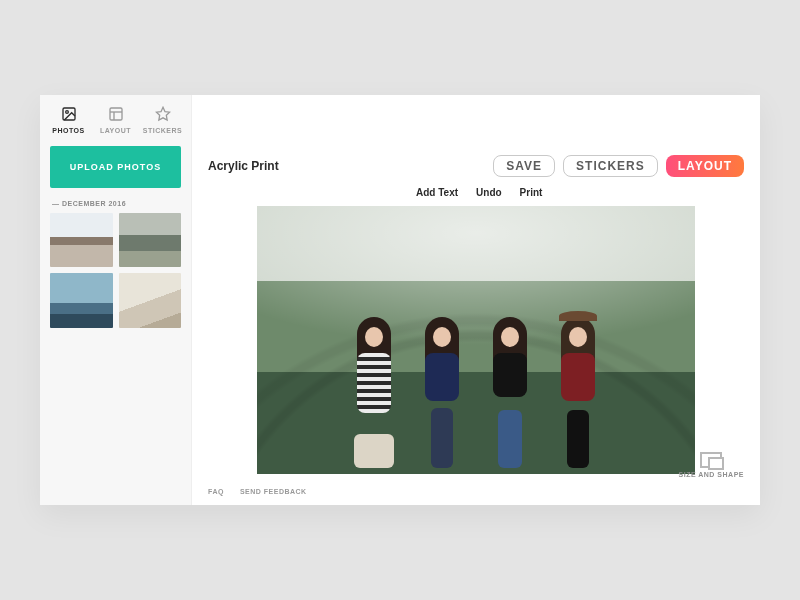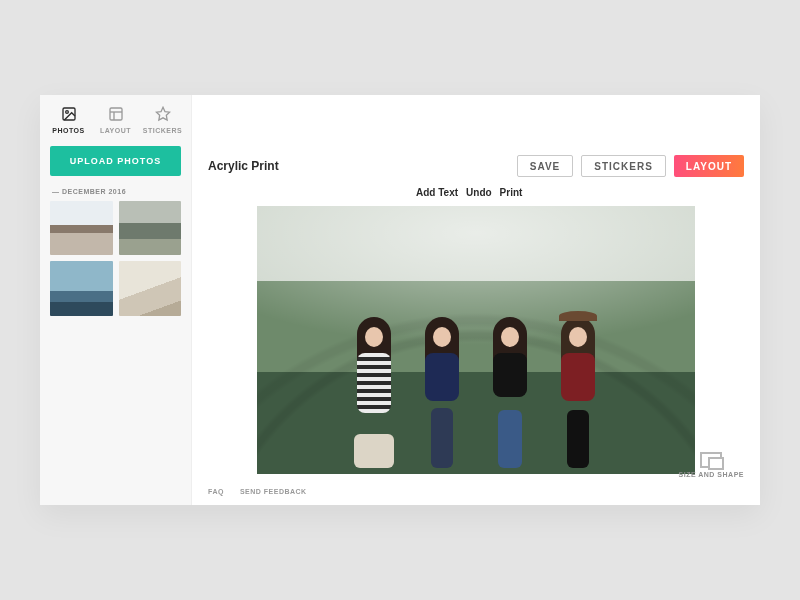--- a/index.html
+++ b/index.html
@@ -25,21 +25,21 @@
     display: flex; padding: 10px 8px 6px; gap: 6px;
   }
   .tab {
     flex: 1; text-align: center; cursor: pointer;
     font-size: 7px; letter-spacing: .5px; color: #9a9a9a; font-weight: 700;
   }
   .tab.active { color: #2b2b2b; }
   .tab .ticon { width: 18px; height: 18px; margin: 0 auto 4px; display:flex;align-items:center;justify-content:center; }
   .tab svg { display:block; }
   .upload {
-    margin: 6px 10px 10px; height: 30px;
+    margin: 6px 10px 10px; height: 42px;
     background: #1dbf9f; color: #fff; border: none; border-radius: 2px;
     font-size: 9px; font-weight: 800; letter-spacing: 1px; cursor: pointer;
   }
   .group-label {
     font-size: 7px; letter-spacing: .5px; color: #8b8b8b; font-weight: 700;
     padding: 2px 12px 6px;
   }
   .thumbs {
     display: grid; grid-template-columns: 1fr 1fr; gap: 6px;
     padding: 0 10px;
@@ -56,30 +56,30 @@
 
   
   .main { flex:1; display:flex; flex-direction:column;margin-top:48px; }
   .topbar {
     display:flex; align-items:center; justify-content:space-between;
     padding: 12px 16px 6px;
   }
   .title { font-size: 12px; color:#2b2b2b; font-weight:600; }
   .actions { display:flex; gap:8px; }
   .btn {
-    height: 22px; padding: 0 12px; border-radius: 2px;
-    font-size: 10px; font-weight: 800; letter-spacing: 1px; cursor: pointer;
+    height: 22px; padding: 0 12px; border-radius: 8px;
+    font-size: 12px; font-weight: 800; letter-spacing: 1px; cursor: pointer;
     background:#fff; border:1px solid #c9c9c9; color:#5d5d5d;
   }
   .btn.primary {
     border:none; color:#fff;
     background: linear-gradient(90deg,#ff4f7b,#ff7a3d);
   }
   .toolrow {
-    display:flex; gap:8px; padding: 4px 0 8px 224px;
+    display:flex; gap:18px; padding: 4px 0 8px 224px;
     font-size: 10px; color:#2b2b2b; font-weight:600;
   }
   .toolrow span { cursor:pointer; }
   .canvas-wrap { flex:1; position:relative; padding: 0 16px 6px; }
   .canvas {
     width: 438px; height: 268px; margin: 0 auto;
     background:
       radial-gradient(ellipse 120% 70% at 50% 10%, rgba(255,255,255,.55), rgba(255,255,255,0) 60%),
       linear-gradient(180deg,#cfd7cd 0 28%, #6e8a6b 28% 62%, #3f5a43 62% 100%);
     position: relative; overflow:hidden;

